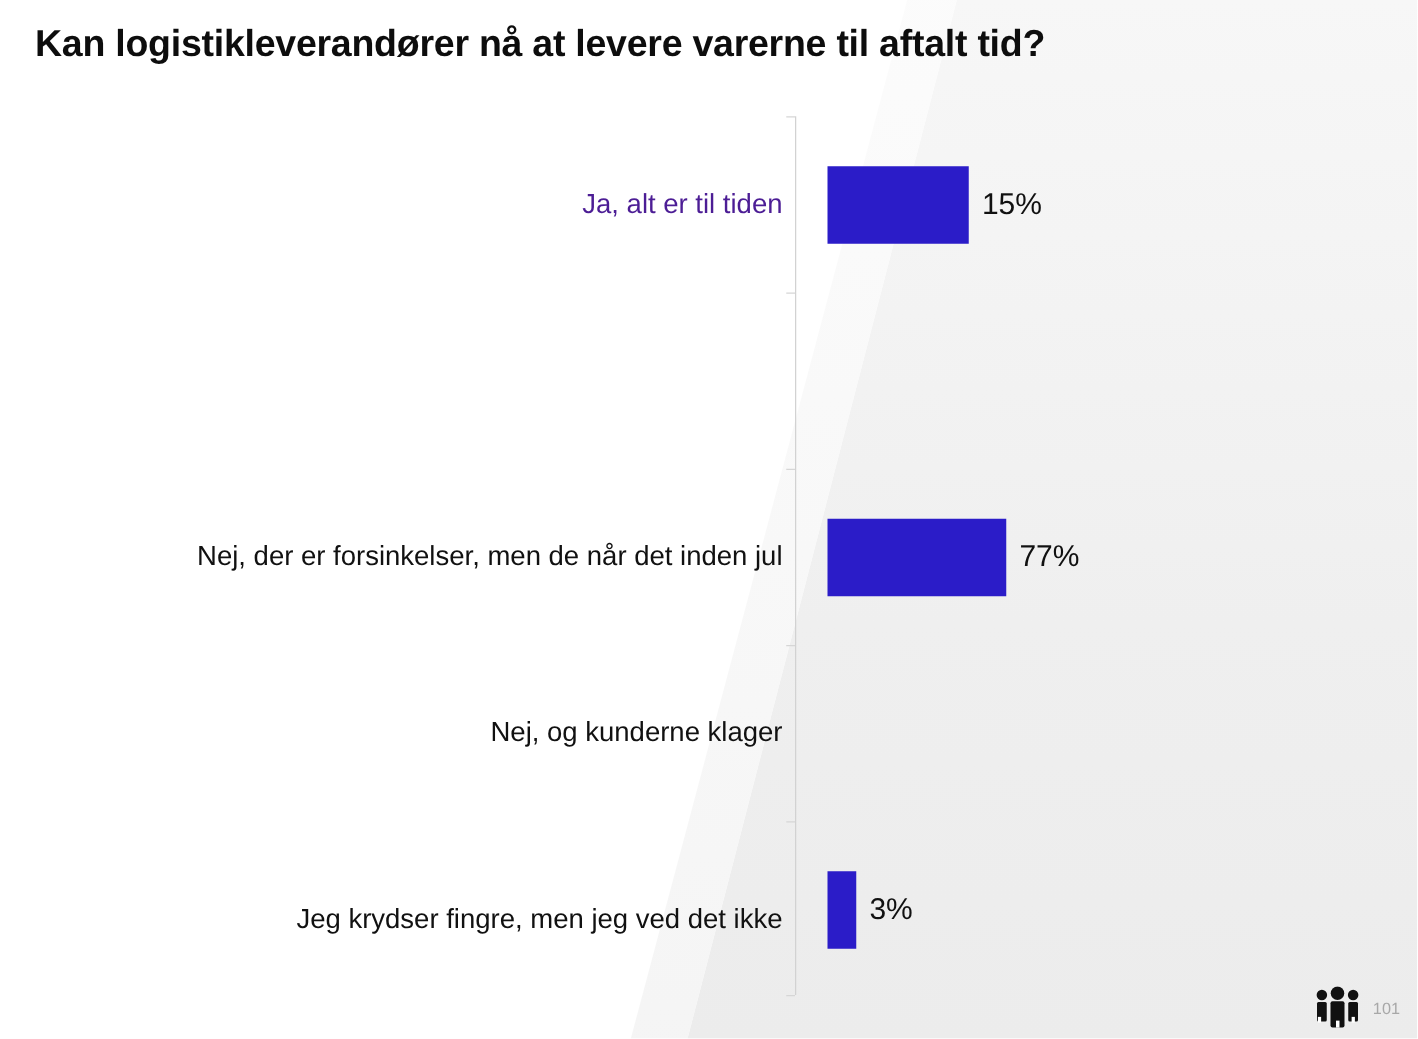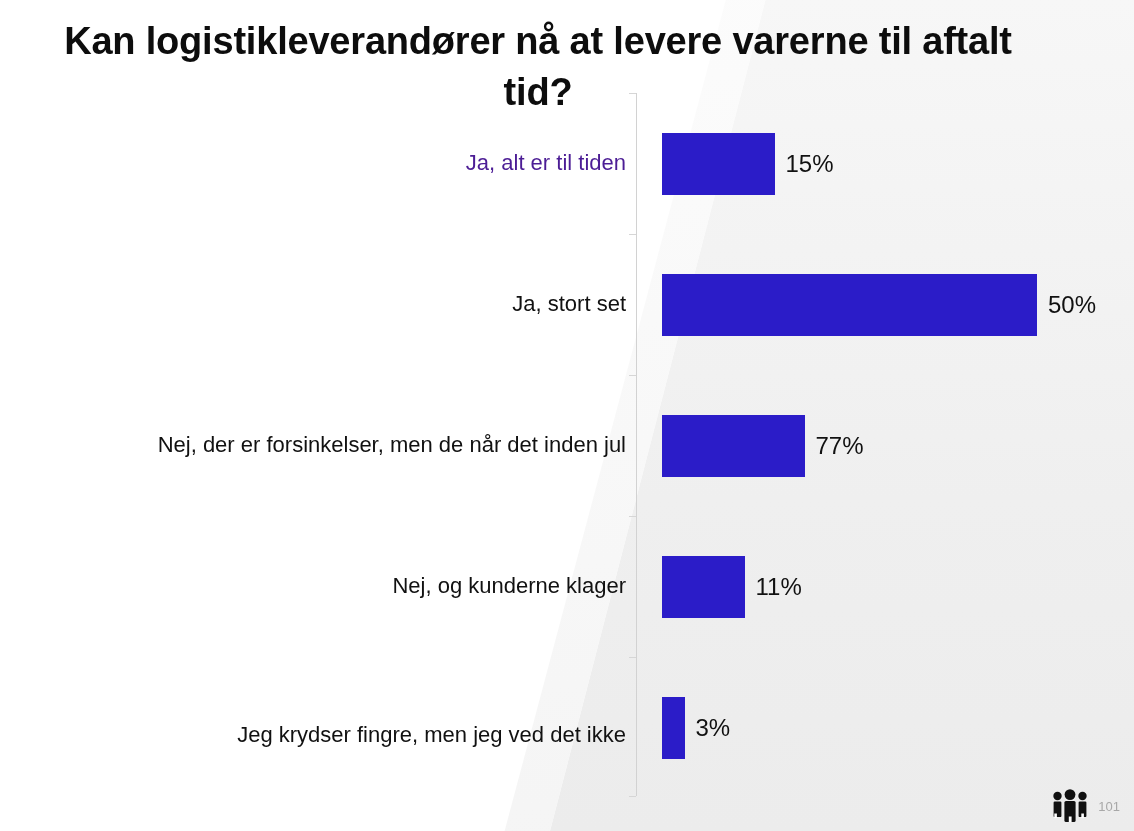--- a/index.html
+++ b/index.html
@@ -37,22 +37,21 @@
     opacity: .85;
     z-index: 0;
   }
 
   
   #chart-title {
     position: absolute;
     top: 16px;
     left: 28px;
     width: 1020px;
-    text-align: center;
-    font-size: 38px;
+    font-size: 30px;
     font-weight: bold;
     line-height: 1.33;
     color: #0d0d0d;
     letter-spacing: -0.2px;
     z-index: 3;
   }
 
   
   #plot-area {
     position: absolute;
@@ -154,42 +153,31 @@
   <div class="axis-tick" style="top:703px;"></div>
 
   <div class="bar-row" style="top:0px;">
     <div class="cat-label" style="color: #4c1d95;">Ja, alt er til tiden</div>
     <div class="bar-wrap">
       <div class="bar" style="width: 112.5px; background: rgb(43, 28, 200);"></div>
       <div class="bar-value" style="color: rgb(17, 17, 17);">15%</div>
     </div>
   </div>
 
-  <div class="bar-row" style="top:141px;">
-    <div class="cat-label" style="color: rgb(17, 17, 17);">Ja, stort set</div>
-    <div class="bar-wrap">
-      <div class="bar" style="width: 375px; background: rgb(43, 28, 200);"></div>
-      <div class="bar-value" style="color: rgb(17, 17, 17);">50%</div>
-    </div>
-  </div>
 
   <div class="bar-row" style="top:282px;">
     <div class="cat-label" style="color: rgb(17, 17, 17);">Nej, der er forsinkelser, men de når det inden jul</div>
     <div class="bar-wrap">
       <div class="bar" style="width: 142.5px; background: rgb(43, 28, 200);"></div>
       <div class="bar-value" style="color: rgb(17, 17, 17);">77%</div>
     </div>
   </div>
 
   <div class="bar-row" style="top:423px;">
     <div class="cat-label" style="color: rgb(17, 17, 17);">Nej, og kunderne klager</div>
-    <div class="bar-wrap">
-      <div class="bar" style="width: 82.5px; background: rgb(43, 28, 200);"></div>
-      <div class="bar-value" style="color: rgb(17, 17, 17);">11%</div>
-    </div>
   </div>
 
   <div class="bar-row" style="top:564px;">
     <div class="cat-label" style="color: rgb(17, 17, 17); margin-top: 15px;">Jeg krydser fingre, men jeg ved det ikke</div>
     <div class="bar-wrap">
       <div class="bar" style="width: 22.5px; background: rgb(43, 28, 200);"></div>
       <div class="bar-value" style="color: rgb(17, 17, 17);">3%</div>
     </div>
   </div>
 

